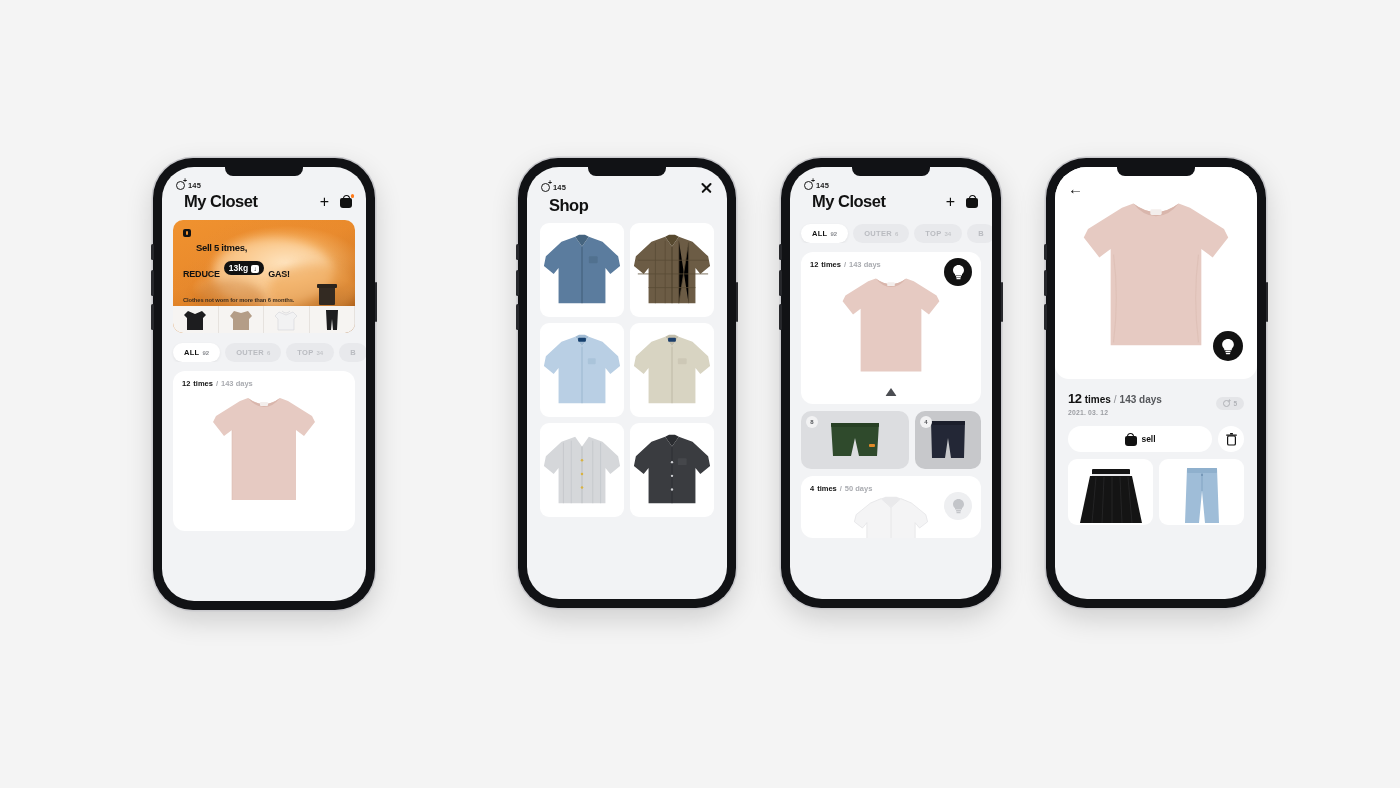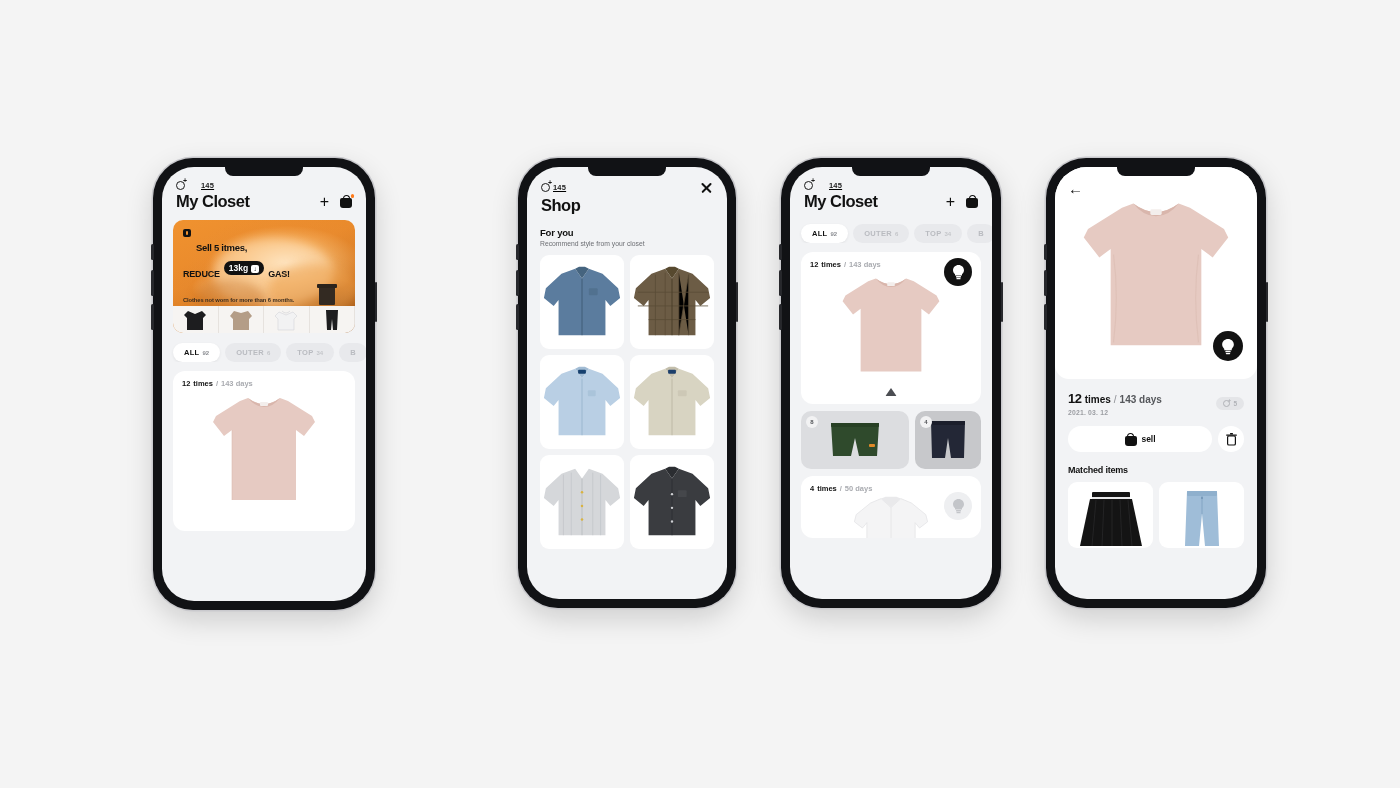--- a/index.html
+++ b/index.html
@@ -23,28 +23,28 @@
   .notch { position: absolute; left: 50%; transform: translateX(-50%); top: 0;
            width: 78px; height: 9px; background: #111215;
            border-bottom-left-radius: 8px; border-bottom-right-radius: 8px; z-index: 40; }
   .sidebtn { position: absolute; background: #27282c; border-radius: 2px; }
   .sidebtn.l1 { left: -2px; top: 86px; width: 2.5px; height: 16px; }
   .sidebtn.l2 { left: -2px; top: 112px; width: 2.5px; height: 26px; }
   .sidebtn.l3 { left: -2px; top: 146px; width: 2.5px; height: 26px; }
   .sidebtn.r1 { right: -2px; top: 124px; width: 2.5px; height: 40px; }
 
   
-  .statusline { display: flex; align-items: center; gap: 16px; padding: 14px 14px 0 14px; text-decoration: underline; }
+  .statusline { display: flex; align-items: center; gap: 3px; padding: 14px 14px 0 14px; }
   .coin { width: 9px; height: 9px; border-radius: 50%; border: 1.3px solid #1a1a1a;
           position: relative; }
   .coin::after { content: "+"; position: absolute; top: -5px; right: -3px;
                  font-size: 7px; font-weight: 700; color: #1a1a1a; line-height: 1; }
   .coin-val { font-size: 7.5px; font-weight: 700; color: #1a1a1a; letter-spacing: .2px; }
   .titlerow { display: flex; align-items: center; justify-content: space-between;
-              padding: 2px 14px 0 14px; }
+              padding: 2px 14px 0 14px; margin-left: 8px; }
   .apptitle { font-size: 16.5px; font-weight: 700; color: #111; letter-spacing: -.5px; }
   .hdr-icons { display: flex; align-items: center; gap: 11px; }
   .ic-plus { font-size: 16px; font-weight: 400; color: #111; line-height: 1; }
   .ic-bag { position: relative; width: 12px; height: 13px; }
   .ic-bag .body { position: absolute; bottom: 0; width: 12px; height: 10px;
                   background: #111; border-radius: 2px 2px 3px 3px; }
   .ic-bag .handle { position: absolute; top: 0; left: 2.5px; width: 7px; height: 6px;
                     border: 1.6px solid #111; border-bottom: none; border-radius: 4px 4px 0 0; }
   .ic-bag .dot { position: absolute; top: -1px; right: -2px; width: 3.5px; height: 3.5px;
                  border-radius: 50%; background: #ff7a1a; }
@@ -298,24 +298,20 @@
           <span class="coin-val">145</span>
         </span>
         <span class="ic-close"></span>
       </div>
 
       <div class="titlerow">
         <div class="apptitle">Shop</div>
       </div>
 
 
-      <div class="sec-h">
-        <div class="sec-title">For you</div>
-        <div class="sec-sub">Recommend style from your closet</div>
-      </div>
 
       <div class="shopgrid">
         <div class="shopcell">
           <svg width="86" height="80" viewBox="0 0 86 80">
               <path d="M36 6 L22 11 L6 26 L4 36 L14 44 L19 38 L19 74 L67 74 L67 38 L72 44 L82 36 L80 26 L64 11 L50 6 L43 16 Z" fill="#5b7c9e"></path>
               <path d="M36 6 L43 16 L50 6 L46 4 L40 4 Z" fill="#45647f"></path>
               <path d="M43 16 L43 74" stroke="#3f5d78" stroke-width="1"></path>
               <rect x="50" y="26" width="9" height="7" rx="1" fill="#51718f"></rect>
             </svg>
         </div>
@@ -532,21 +528,20 @@
         </div>
         <div class="trashbtn">
           <svg width="11" height="13" viewBox="0 0 11 13">
               <rect x="1.6" y="3" width="7.8" height="9" rx="1.3" fill="none" stroke="#111" stroke-width="1.2"></rect>
               <rect x="0" y="1.4" width="11" height="1.4" rx=".7" fill="#111"></rect>
               <rect x="4" y="0" width="3" height="1.6" rx=".6" fill="#111"></rect>
             </svg>
         </div>
       </div>
 
-      <div class="matched-h">Matched items</div>
 
       <div class="matchgrid">
         <div class="matchcell">
           <svg width="74" height="60" viewBox="0 0 74 60">
               <rect x="18" y="4" width="38" height="7" rx="1" fill="#141414"></rect>
               <rect x="18" y="9" width="38" height="2.4" fill="#e8e8ea"></rect>
               <path d="M16 11 L58 11 L68 58 L6 58 Z" fill="#141414"></path>
               <path d="M22 12 L18 58 M30 12 L28 58 M38 12 L38 58 M46 12 L48 58 M54 12 L58 58" stroke="#2b2b2d" stroke-width=".7"></path>
             </svg>
         </div>

